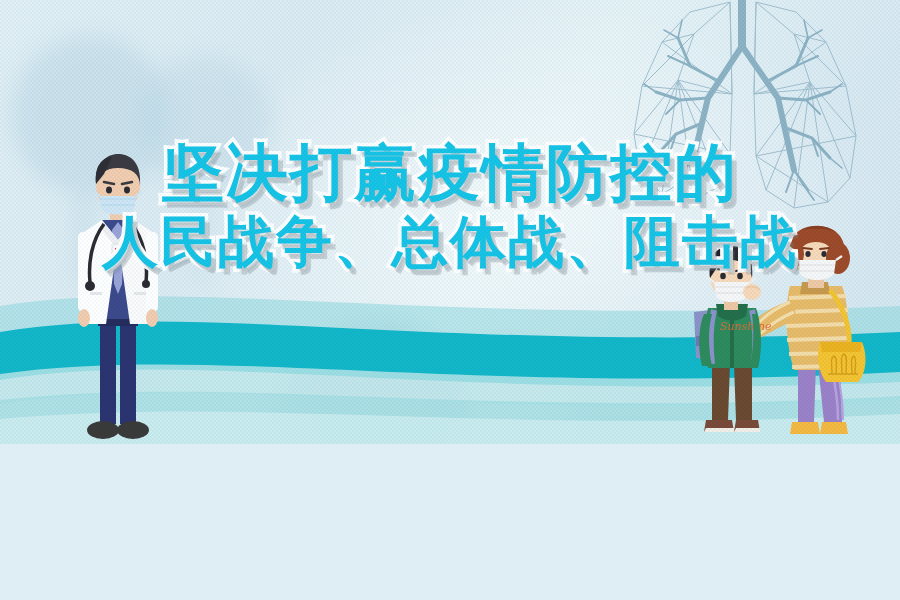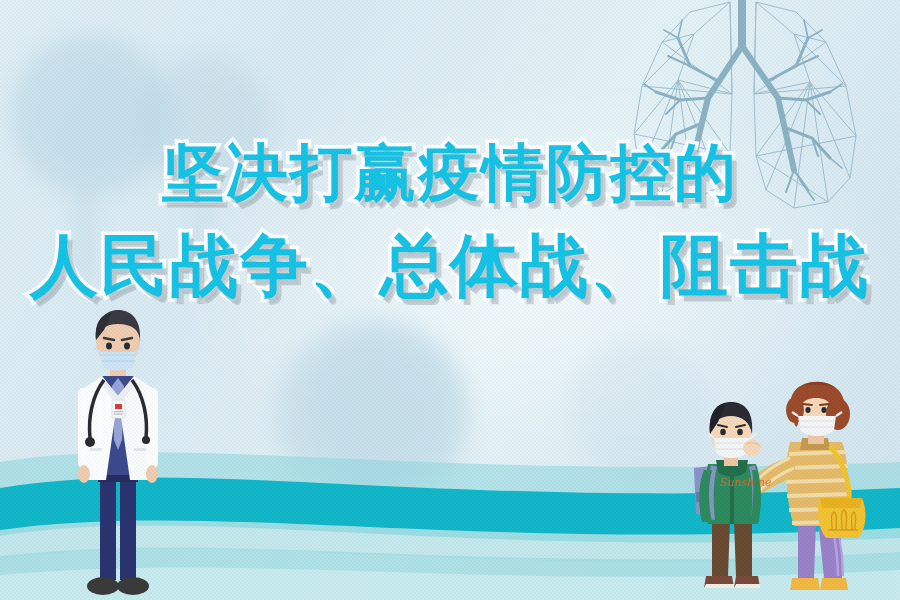--- a/index.html
+++ b/index.html
@@ -1,21 +1,21 @@
 <!DOCTYPE html>
 <html><head>
 <meta charset="utf-8">
 <style>
   * { margin:0; padding:0; box-sizing:border-box; }
   html,body { width:900px; height:600px; overflow:hidden; background:#dfeef4; }
   body { font-family:"Liberation Sans", sans-serif; }
 
   #poster {
     position:relative;
-    width:900px; height:600px;
+    width:900px; height:444px;
     overflow:hidden;
     background:
       radial-gradient(ellipse 520px 300px at 60% 48%, rgba(255,255,255,0.55) 0%, rgba(255,255,255,0) 70%),
       linear-gradient(120deg, #e2f0f5 0%, #dcebf2 28%, #e6f3f6 55%, #d9e9f1 80%, #d3e6ef 100%);
   }
 
   
   #texture {
     position:absolute; inset:0; z-index:60; pointer-events:none;
     background-image:
@@ -67,21 +67,21 @@
     letter-spacing:2px;
     line-height:1.08;
     -webkit-text-stroke:7px #ffffff;
     paint-order:stroke fill;
     text-shadow:
       5px 6px 0 rgba(120,135,145,0.30),
       3px 4px 2px rgba(120,135,145,0.22);
     white-space:nowrap;
   }
   .title-line-1 { font-size:62px; }
-  .title-line-2 { font-size:68px; margin-top:22px; }
+  .title-line-2 { font-size:56px; margin-top:5px; }
 
   
   #doctor { position:absolute; left:48px; bottom:0; width:140px; height:300px; z-index:20; }
   #family { position:absolute; right:10px; bottom:0; width:200px; height:220px; z-index:20; }
 </style>
 </head>
 <body>
 
 <div id="poster">
 

